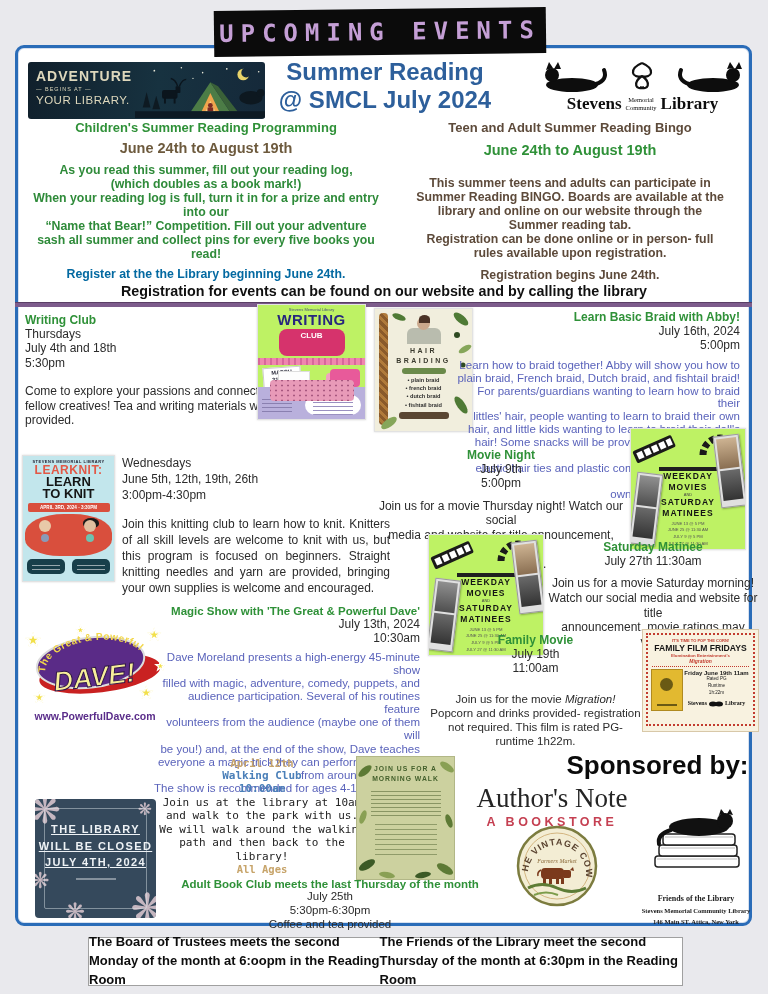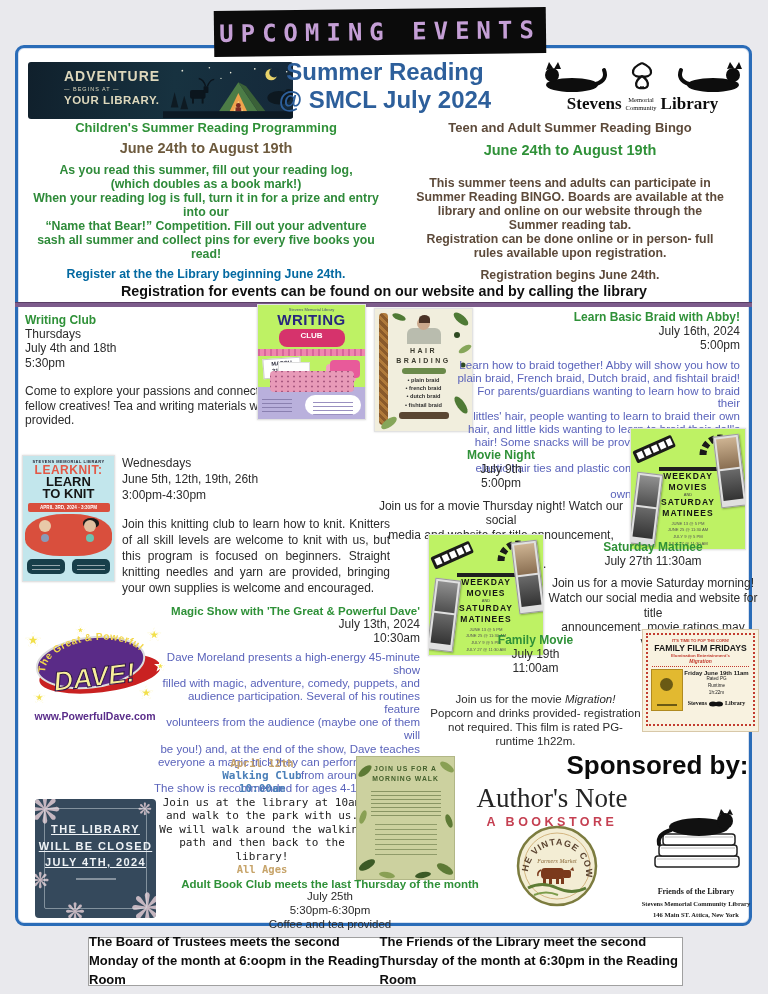--- a/index.html
+++ b/index.html
@@ -14,25 +14,25 @@
   #banner{left:214px;top:9px;width:332px;height:46px;background:#0b0b0b;transform:rotate(-0.7deg);
           display:flex;align-items:center;justify-content:center;}
   #banner span{color:#c59fd6;font-family:"DejaVu Sans Mono",monospace;font-size:24px;letter-spacing:7px;font-weight:bold;}
 
   
   #mainbox{left:15px;top:45px;width:731px;height:875px;background:#fff;border:3px solid #2a6cb8;border-radius:9px;
            box-shadow:inset 0 0 0 1px #d6e0ef;}
 
   
   #adv{left:28px;top:62px;width:237px;height:57px;border-radius:3px;overflow:hidden;
-       background:linear-gradient(95deg,#10202c,#173240 55%,#15293a);display:flex;padding-left:28px;}
+       background:linear-gradient(95deg,#10202c,#173240 55%,#15293a);display:flex;}
   .adv-words{width:102px;padding:7px 0 0 8px;color:#ded8bc;line-height:1.1;}
   .adv-l1{font-size:14px;font-weight:bold;letter-spacing:1px;}
   .adv-l2{font-size:5.5px;letter-spacing:1px;margin:2px 0;}
-  .adv-l3{font-size:11.5px;font-weight:bold;letter-spacing:.5px;}
+  .adv-l3{font-size:11.5px;font-weight:normal;letter-spacing:.5px;}
   #title{left:268px;top:58px;width:234px;color:#2d5f9b;font-size:24px;font-weight:bold;line-height:1.18;text-align:center;}
   #stevens{left:540px;top:60px;width:205px;text-align:center;}
   .stevens-words{display:flex;align-items:center;justify-content:center;gap:4px;margin-top:-2px;}
   .st-big{font-family:"Liberation Serif",serif;font-weight:bold;font-size:17px;color:#0d0d0d;}
   .st-small{font-family:"Liberation Serif",serif;font-size:6.5px;color:#0d0d0d;line-height:1.2;text-align:center;}
 
   
   #col-left{left:25px;top:120px;width:362px;text-align:center;}
   #col-right{left:396px;top:120px;width:348px;text-align:center;}
   .h-green{color:#2f9138;font-weight:bold;font-size:13px;}
@@ -58,39 +58,39 @@
   .wk-tan{color:#c7a46a;font-size:10.5px;font-weight:bold;}
   .wk-blue{color:#4a7fb8;font-size:11px;font-weight:bold;}
   .wk-body{color:#222;font-size:11px;line-height:1.22;white-space:pre-line;margin-top:1px;}
 
   
   #sponsored{left:560px;top:750px;width:195px;text-align:center;font-size:26px;font-weight:900;color:#0a0a0a;}
   #authors{left:452px;top:783px;width:200px;text-align:center;}
   .an-name{font-family:"Liberation Serif",serif;font-size:27px;color:#252525;}
   .an-sub{font-size:12.5px;letter-spacing:3.5px;color:#c54052;font-weight:bold;margin-top:1px;}
   #friends{left:638px;top:808px;width:116px;text-align:center;}
-  .fr-l1{font-family:"Liberation Serif",serif;font-weight:bold;font-size:8px;color:#1a1a1a;margin-top:13px;}
+  .fr-l1{font-family:"Liberation Serif",serif;font-weight:bold;font-size:8px;color:#1a1a1a;margin-top:20px;}
   .fr-l2{font-family:"Liberation Serif",serif;font-weight:bold;font-size:6.5px;color:#1a1a1a;margin-top:4px;}
 
   
   #bookclub{left:160px;top:878px;width:340px;text-align:center;}
 
   
   #footer{left:88px;top:937px;width:593px;height:47px;background:#fff;border:1px solid #a0a0a0;
           display:flex;flex-direction:row;align-items:center;justify-content:center;}
   #footer div{font-size:13px;font-weight:bold;color:#0d0d0d;line-height:1.45;}
 
   
   .poster{overflow:hidden;background:#bef264;border:1px solid #e2e2e2;box-shadow:0 0 2px rgba(0,0,0,.15);}
 
   
   #p-writing{left:257px;top:304px;width:107px;height:114px;text-align:center;}
   .wr-top{font-size:4px;color:#44507a;margin-top:2px;}
   .wr-big{font-size:15px;font-weight:900;color:#27277e;letter-spacing:.5px;line-height:1;}
-  .wr-club{width:66px;height:18px;background:#d6336c;border-radius:8px;margin:2px auto 0;color:#fff;
+  .wr-club{width:66px;height:27px;background:#d6336c;border-radius:8px;margin:2px auto 0;color:#fff;
            font-size:8px;font-weight:bold;line-height:13px;}
   .wr-strip{height:7px;background:#ef87ae;margin-top:2px;
             background-image:repeating-linear-gradient(90deg,#d8679a 0 2px,transparent 2px 6px);}
   .wr-mid{display:flex;justify-content:space-between;padding:2px 5px;}
   .wr-card{width:34px;background:#fff;border:1px solid #ccc;transform:rotate(-4deg);font-size:5.5px;font-weight:bold;color:#223;line-height:1.3;padding:1px;}
   .wr-blob{width:30px;height:18px;background:#e85a9a;border-radius:4px;margin-top:2px;
            box-shadow:-4px 4px 0 #f2a0c0;}
   .wr-type{width:84px;height:26px;margin:-14px auto 0;position:relative;z-index:2;}
   .wr-paper{position:absolute;left:8px;top:-4px;width:30px;height:10px;background:#fdfdfd;border:1px solid #ddd;}
   .wr-body2{position:absolute;left:0;top:5px;width:84px;height:21px;background:#e89ab8;border-radius:4px;

